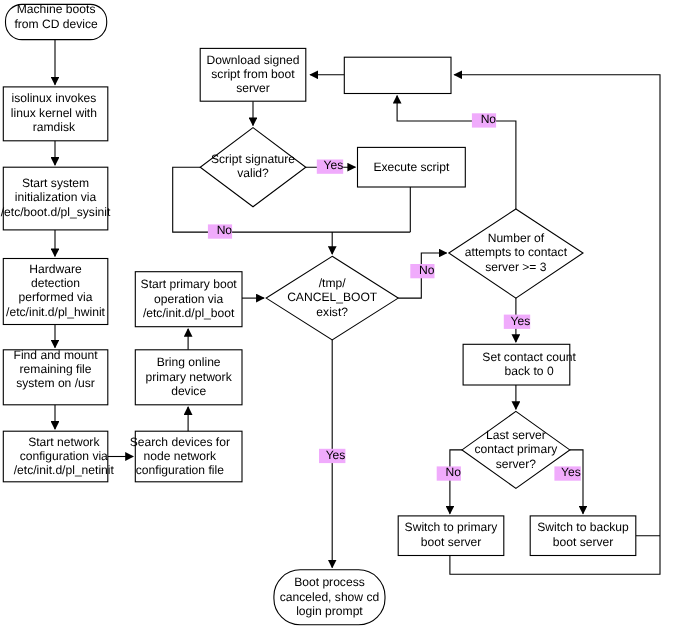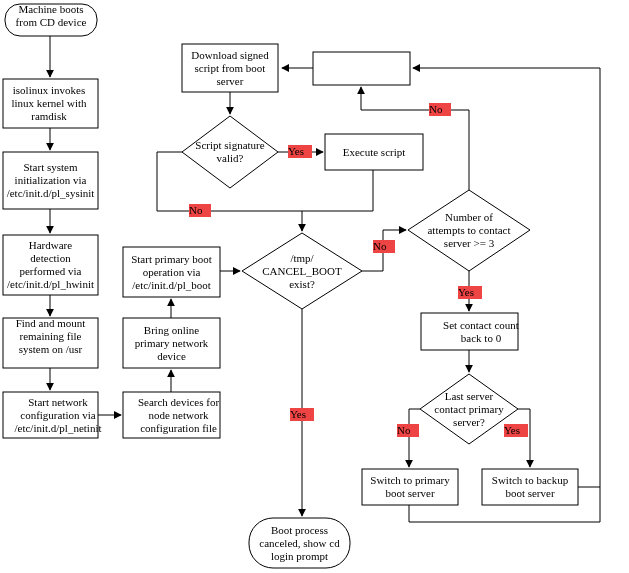--- a/index.html
+++ b/index.html
@@ -1,36 +1,36 @@
 <!DOCTYPE html>
 <html><head>
 <meta charset="utf-8">
 <style>
   html,body{margin:0;padding:0;background:#ffffff;}
   #stage{
     position:relative;
     width:629px;height:573px;
     background:#ffffff;
-    font-family:Liberation Serif, serif;
+    font-family:Liberation Sans, sans-serif;
     color:#000000;
     overflow:hidden;
   }
   #wires{position:absolute;left:0;top:0;}
   .lbl{
     position:absolute;
     display:flex;align-items:center;justify-content:center;
     text-align:center;
     font-size:11px;line-height:13px;
     white-space:pre;
     pointer-events:none;
   }
   .elbl{
     position:absolute;
-    background:#ef4444;
-    text-align:left;
+    background:#f0abfc;
+    text-align:right;
     font-size:11px;line-height:13px;
     white-space:pre;
   }
 </style>
 </head>
 <body>
 
 <div id="stage">
 
   <svg id="wires" width="629" height="573" viewBox="0 0 629 573">
@@ -91,32 +91,32 @@
     </g>
   </svg>
 
   <div class="lbl" style="left:0;top:4;width:102px;height:32px">Machine boots
 from CD device</div>
   <div class="lbl" style="left:3px;top:79px;width:92px;height:49px">isolinux invokes
 linux kernel with
 ramdisk</div>
   <div class="lbl" style="left:3px;top:152px;width:95px;height:57px">Start system
 initialization via
-/etc/init.d/pl_sysinit</div>
+/etc/boot.d/pl_sysinit</div>
   <div class="lbl" style="left:3px;top:235px;width:95px;height:60px">Hardware
 detection
 performed via
 /etc/init.d/pl_hwinit</div>
   <div class="lbl" style="left:3px;top:318px;width:95px;height:36px">Find and mount
 remaining file
 system on /usr</div>
   <div class="lbl" style="left:3px;top:392px;width:110px;height:46px">Start network
 configuration via
 /etc/init.d/pl_netinit</div>
-  <div class="lbl" style="left:130px;top:392px;width:97px;height:46px">Search devices for
+  <div class="lbl" style="left:115px;top:392px;width:97px;height:46px">Search devices for
 node network
 configuration file</div>
   <div class="lbl" style="left:123px;top:318px;width:97px;height:50px">Bring online
 primary network
 device</div>
   <div class="lbl" style="left:123px;top:247px;width:97px;height:50px">Start primary boot
 operation via
 /etc/init.d/pl_boot</div>
   <div class="lbl" style="left:182px;top:44px;width:96px;height:48px">Download signed
 script from boot

